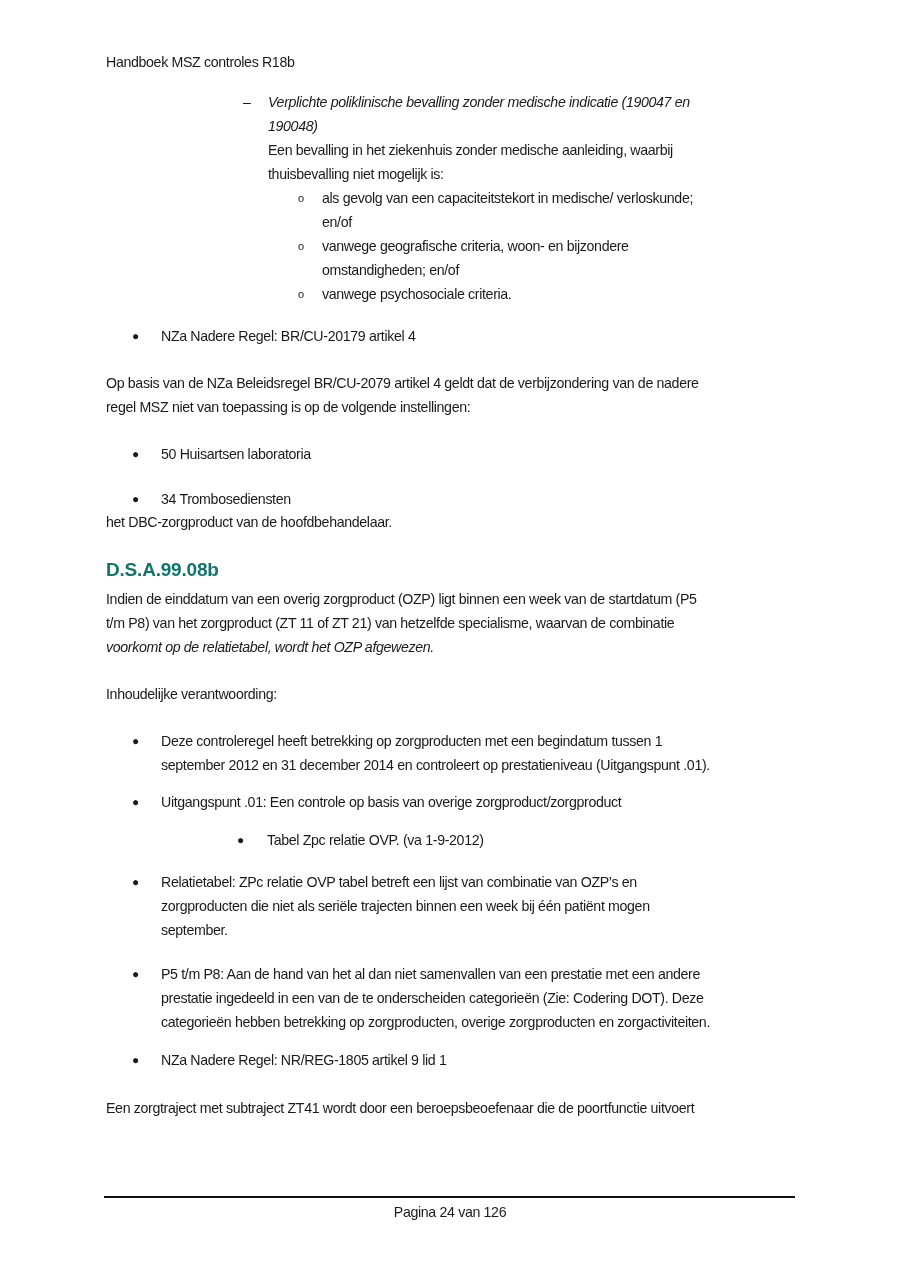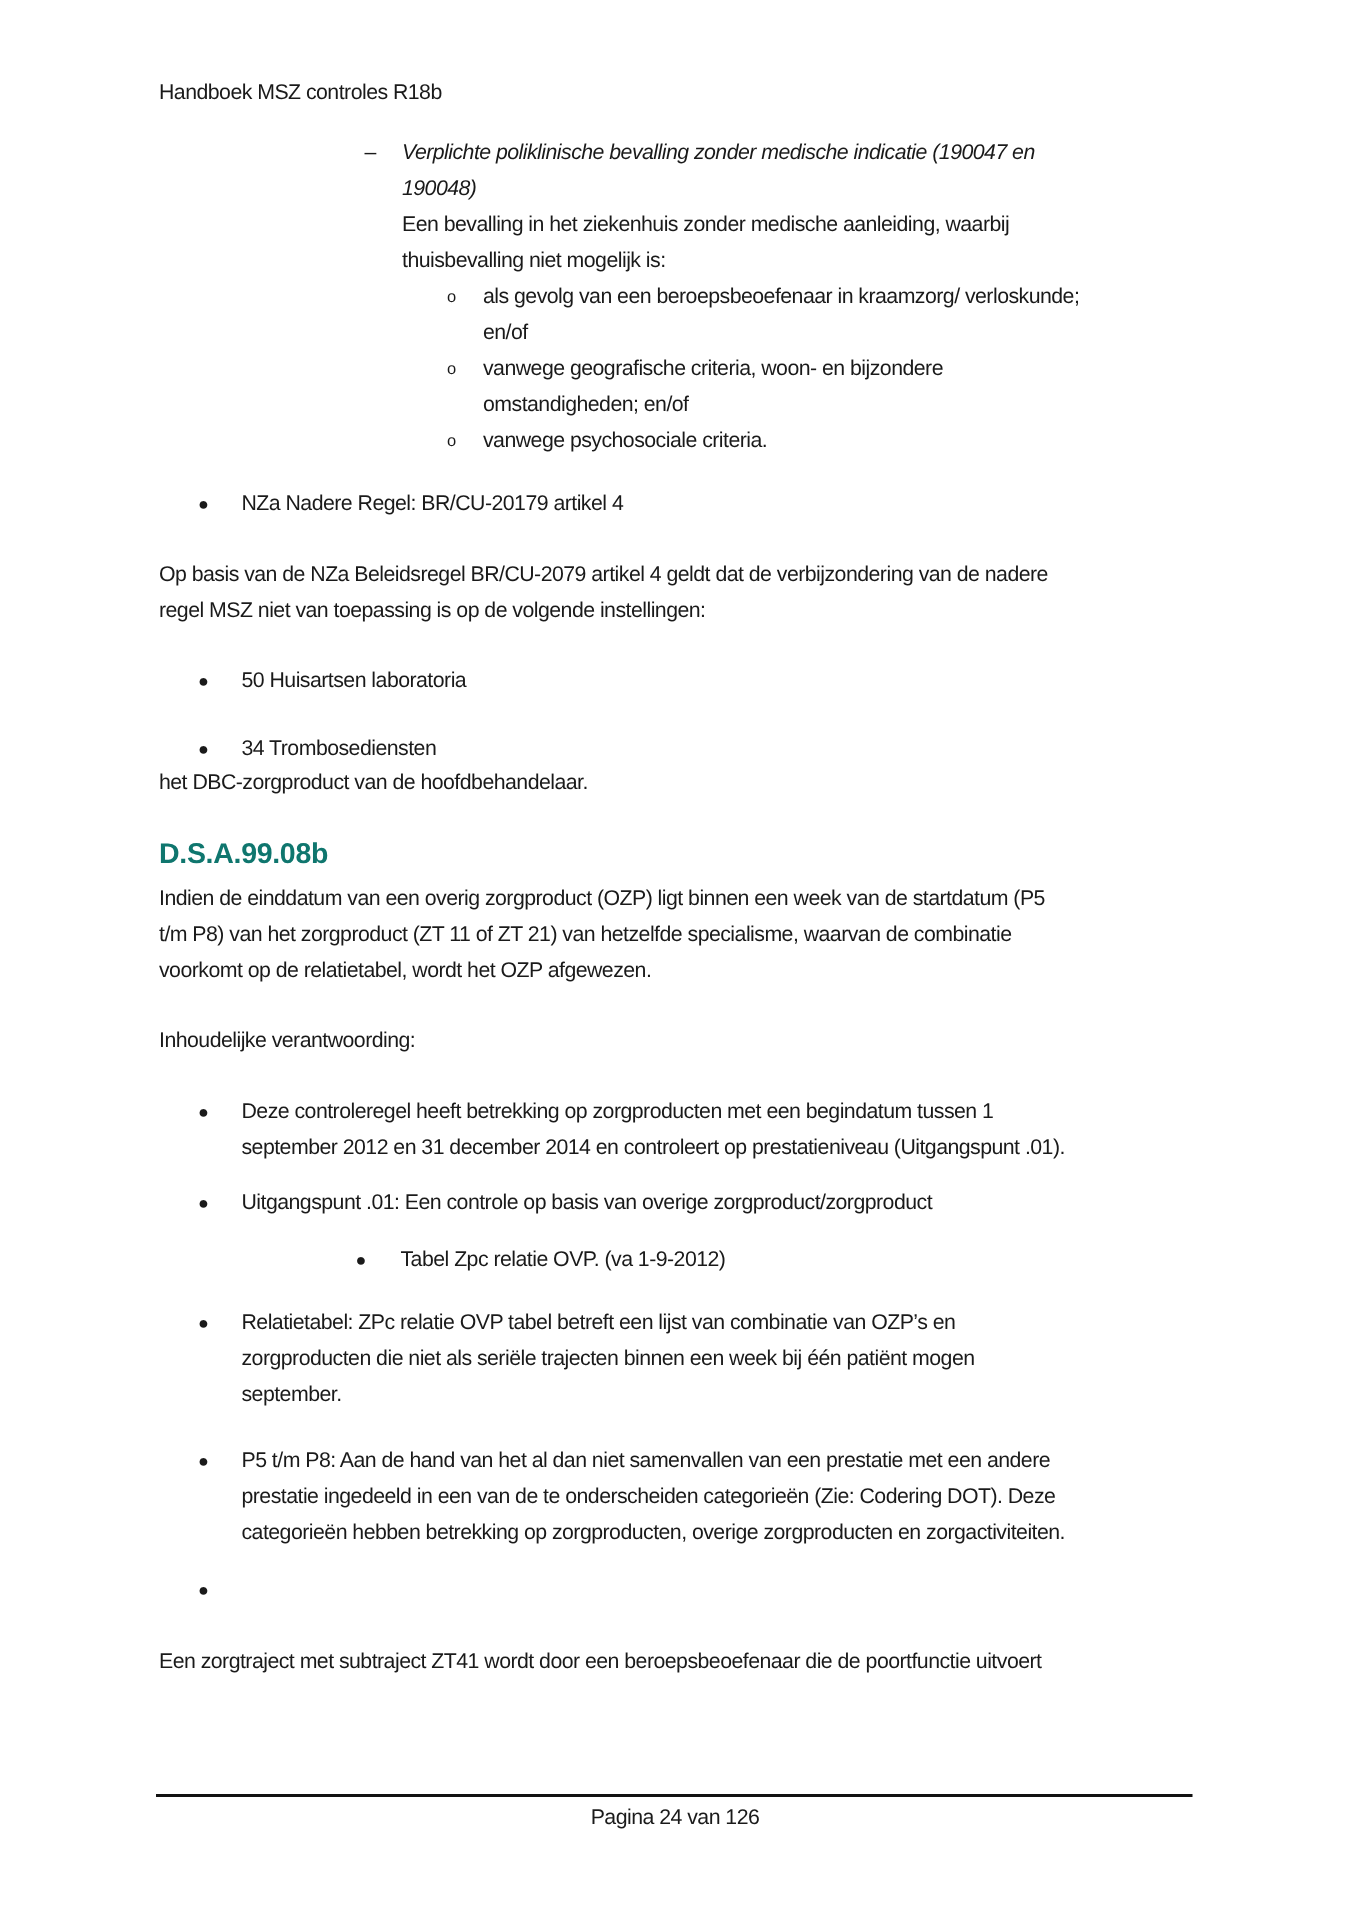--- a/index.html
+++ b/index.html
@@ -23,21 +23,21 @@
 
   <div class="abs t header">Handboek MSZ controles R18b</div>
 
   <div class="abs t" style="left:243px; top:90px;">–</div>
   <div class="abs t ital" style="left:268px; top:90px;">Verplichte poliklinische bevalling zonder medische indicatie (190047 en</div>
   <div class="abs t ital" style="left:268px; top:114px;">190048)</div>
   <div class="abs t" style="left:268px; top:138px;">Een bevalling in het ziekenhuis zonder medische aanleiding, waarbij</div>
   <div class="abs t" style="left:268px; top:162px;">thuisbevalling niet mogelijk is:</div>
 
   <div class="abs t circ" style="left:298px; top:186px;">o</div>
-  <div class="abs t" style="left:322px; top:186px;">als gevolg van een beroepsbeoefenaar in kraamzorg/ verloskunde;</div>
+  <div class="abs t" style="left:322px; top:186px;">als gevolg van een capaciteitstekort in medische/ verloskunde;</div>
   <div class="abs t" style="left:322px; top:210px;">en/of</div>
 
   <div class="abs t circ" style="left:298px; top:234px;">o</div>
   <div class="abs t" style="left:322px; top:234px;">vanwege geografische criteria, woon- en bijzondere</div>
   <div class="abs t" style="left:322px; top:258px;">omstandigheden; en/of</div>
 
   <div class="abs t circ" style="left:298px; top:282px;">o</div>
   <div class="abs t" style="left:322px; top:282px;">vanwege psychosociale criteria.</div>
 
   <div class="abs t bullet" style="left:132px; top:324px;">●</div>
@@ -50,21 +50,21 @@
   <div class="abs t" style="left:161px; top:442px;">50 Huisartsen laboratoria</div>
 
   <div class="abs t bullet" style="left:132px; top:487px;">●</div>
   <div class="abs t" style="left:161px; top:487px;">34 Trombosediensten</div>
   <div class="abs t" style="left:106px; top:510px;">het DBC-zorgproduct van de hoofdbehandelaar.</div>
 
   <div class="abs heading">D.S.A.99.08b</div>
 
   <div class="abs t" style="left:106px; top:587px;">Indien de einddatum van een overig zorgproduct (OZP) ligt binnen een week van de startdatum (P5</div>
   <div class="abs t" style="left:106px; top:611px;">t/m P8) van het zorgproduct (ZT 11 of ZT 21) van hetzelfde specialisme, waarvan de combinatie</div>
-  <div class="abs t" style="left:106px; top:635px;">voorkomt op de relatietabel, wordt het OZP afgewezen.</div>
+  <div class="abs t" style="left:106px; top:635px;font-style:italic;">voorkomt op de relatietabel, wordt het OZP afgewezen.</div>
 
   <div class="abs t" style="left:106px; top:682px;">Inhoudelijke verantwoording:</div>
 
   <div class="abs t bullet" style="left:132px; top:729px;">●</div>
   <div class="abs t" style="left:161px; top:729px;">Deze controleregel heeft betrekking op zorgproducten met een begindatum tussen 1</div>
   <div class="abs t" style="left:161px; top:753px;">september 2012 en 31 december 2014 en controleert op prestatieniveau (Uitgangspunt .01).</div>
 
   <div class="abs t bullet" style="left:132px; top:790px;">●</div>
   <div class="abs t" style="left:161px; top:790px;">Uitgangspunt .01: Een controle op basis van overige zorgproduct/zorgproduct</div>
 
@@ -75,18 +75,19 @@
   <div class="abs t" style="left:161px; top:870px;">Relatietabel: ZPc relatie OVP tabel betreft een lijst van combinatie van OZP’s en</div>
   <div class="abs t" style="left:161px; top:894px;">zorgproducten die niet als seriële trajecten binnen een week bij één patiënt mogen</div>
   <div class="abs t" style="left:161px; top:918px;">september.</div>
 
   <div class="abs t bullet" style="left:132px; top:962px;">●</div>
   <div class="abs t" style="left:161px; top:962px;">P5 t/m P8: Aan de hand van het al dan niet samenvallen van een prestatie met een andere</div>
   <div class="abs t" style="left:161px; top:986px;">prestatie ingedeeld in een van de te onderscheiden categorieën (Zie: Codering DOT). Deze</div>
   <div class="abs t" style="left:161px; top:1010px;">categorieën hebben betrekking op zorgproducten, overige zorgproducten en zorgactiviteiten.</div>
 
   <div class="abs t bullet" style="left:132px; top:1048px;">●</div>
+  <div class="abs t" style="left:161px; top:1048px;">NZa Nadere Regel: NR/REG-1805 artikel 9 lid 1</div>
 
   <div class="abs t" style="left:106px; top:1096px;">Een zorgtraject met subtraject ZT41 wordt door een beroepsbeoefenaar die de poortfunctie uitvoert</div>
 
   <div class="footer-line"></div>
   <div class="abs t footer">Pagina 24 van 126</div>
 </div>
 
 </body></html>

